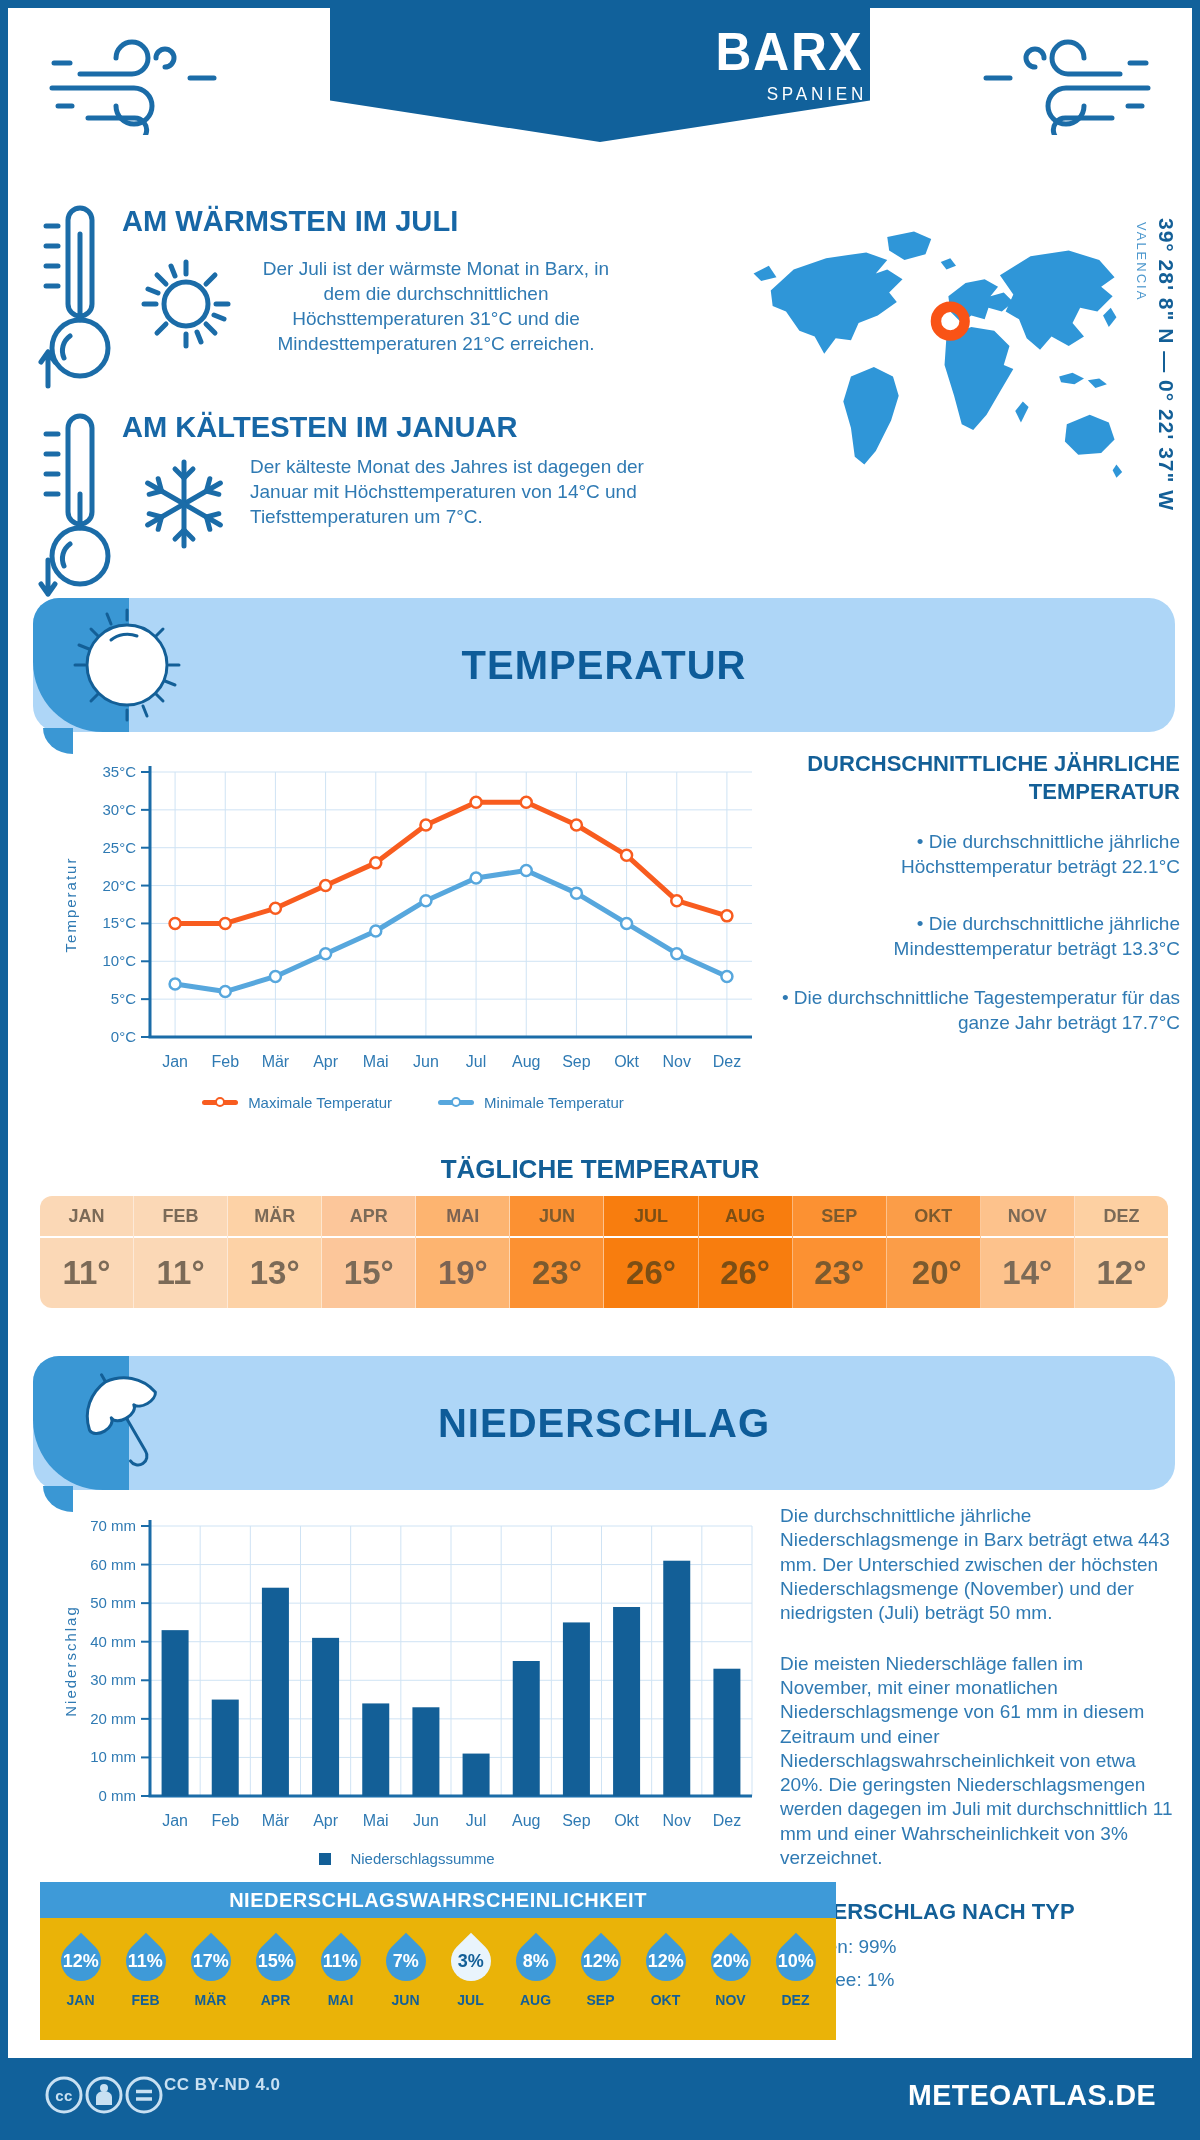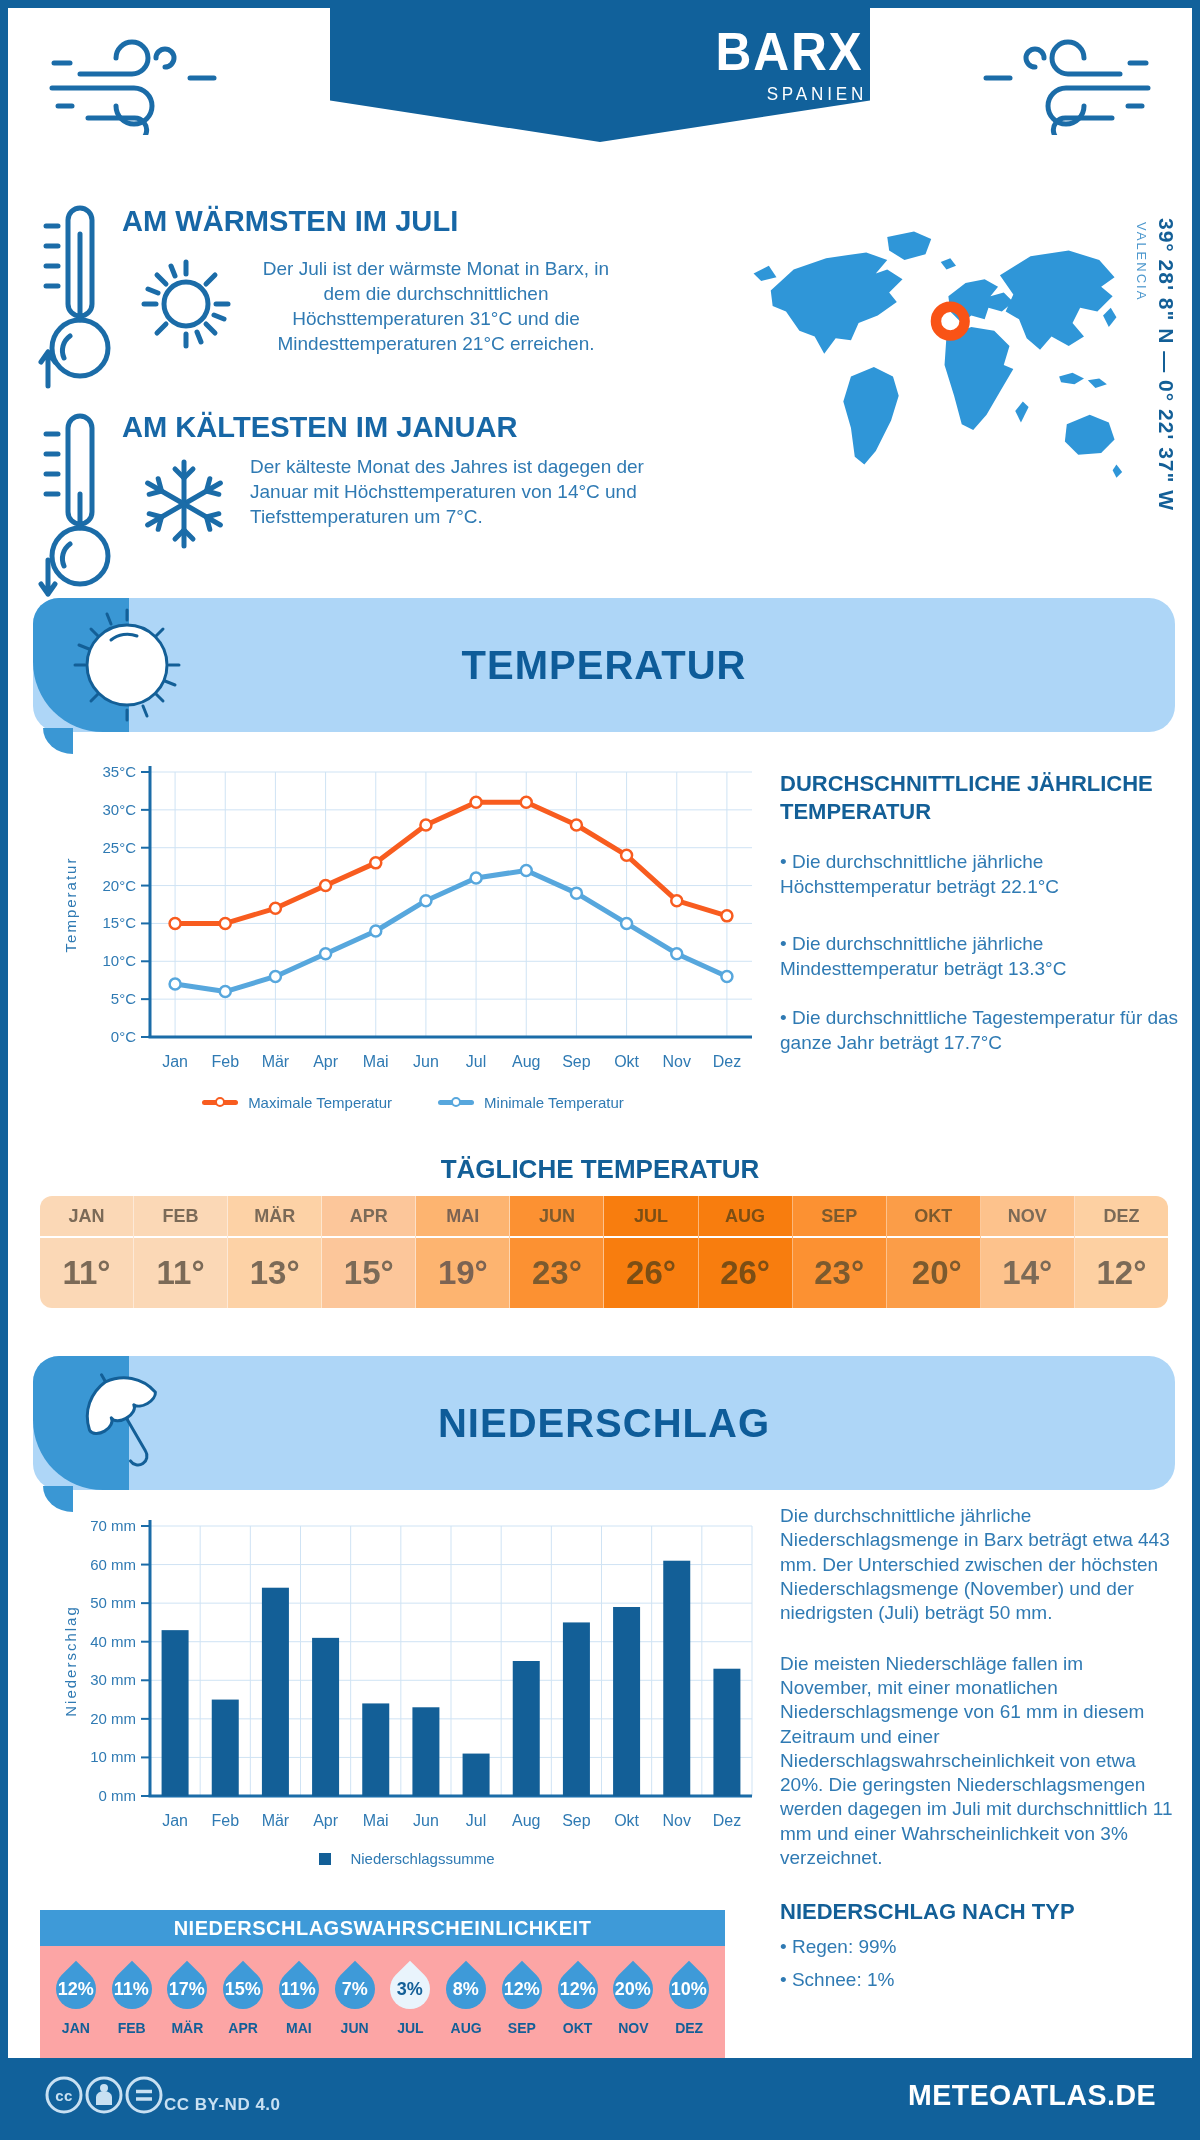--- a/index.html
+++ b/index.html
@@ -42,39 +42,39 @@
   
   #daily-table{left:32px;top:1188px;width:1128px;height:112px;display:flex;
                border-radius:12px;overflow:hidden;}
   .mcell{flex:1;display:flex;flex-direction:column;}
   .mcell:not(:last-child){border-right:1px solid rgba(255,255,255,.45);}
   .mcell .mh{height:40px;display:flex;align-items:center;justify-content:center;
              font-size:18px;font-weight:bold;border-bottom:2px solid #fff;}
   .mcell .mv{flex:1;display:flex;align-items:center;justify-content:center;
              font-size:33px;font-weight:bold;}
   
-  #prob-panel{left:32px;top:1874px;width:685px;height:158px;background:#fca5a5;margin-top:28px;}
+  #prob-panel{left:32px;top:1874px;width:796px;height:158px;background:#eab308;}
   #prob-strip{height:36px;background:#3e9ad8;display:flex;align-items:center;justify-content:center;
               color:#fff;font-weight:bold;font-size:20px;letter-spacing:.5px;}
   #drops{display:flex;padding:14px 8px 0 8px;}
   .dcell{flex:1;display:flex;flex-direction:column;align-items:center;}
   .drop{width:40px;height:40px;background:#3e9ad8;border-radius:0 50% 50% 50%;
         transform:rotate(45deg);display:flex;align-items:center;justify-content:center;margin-top:9px;}
   .drop span{transform:rotate(-45deg);color:#fff;font-weight:bold;font-size:18px;}
   .drop.light{background:#e9f4fc;}
   .drop.light span{color:#135f97;}
   .dmonth{margin-top:11px;font-size:14px;font-weight:bold;color:#135f97;}
   
   .v-text{writing-mode:vertical-rl;}
   #map-coords{left:1146px;top:210px;font-size:21px;font-weight:bold;color:#135f97;letter-spacing:1px;}
   #map-region{left:1126px;top:214px;font-size:13px;color:#4b97cd;letter-spacing:2px;}
   
   #footer{left:0;right:0;bottom:0;height:74px;background:#11619b;display:flex;
           align-items:center;justify-content:space-between;padding:0 36px;}
-  #footer .lic{display:flex;align-items:flex-end;color:#c8e0f2;font-weight:bold;
+  #footer .lic{display:flex;align-items:flex-start;color:#c8e0f2;font-weight:bold;
                font-size:17px;letter-spacing:.5px;}
   #footer .site{color:#fff;font-weight:bold;font-size:30px;letter-spacing:.5px;transform:scaleX(.95);transform-origin:right;}
 </style>
 </head>
 <body>
 
 <div id="page">
 
   <svg class="abs windicon" style="left:36px;top:22px;" viewBox="0 0 180 105">
     <g fill="none" stroke="#1b6ca8" stroke-width="5" stroke-linecap="round">
@@ -300,21 +300,21 @@
         <span>Maximale Temperatur</span>
       </div>
       <div class="lg-item">
         <span class="lg-line" style="background: rgb(87, 167, 221);">
           <span class="lg-dot" style="border-color: rgb(87, 167, 221);"></span>
         </span>
         <span>Minimale Temperatur</span>
       </div>
     </div>
 
-  <div class="abs" style="left:772px;top:762px;width:400px;">
+  <div class="abs" style="left:772px;top:742px;width:400px;text-align:right;">
     <h3 class="infotitle">DURCHSCHNITTLICHE JÄHRLICHE TEMPERATUR</h3>
     <div id="temp-bullets">
         <div class="copy bullet" style="margin-top: 24px;">Die durchschnittliche jährliche Höchsttemperatur beträgt 22.1°C</div>
         <div class="copy bullet" style="margin-top: 32px;">Die durchschnittliche jährliche Mindesttemperatur beträgt 13.3°C</div>
         <div class="copy bullet" style="margin-top: 24px;">Die durchschnittliche Tagestemperatur für das ganze Jahr beträgt 17.7°C</div>
       </div>
   </div>
 
   <div class="abs" style="left:0;top:1146px;width:1184px;text-align:center;font-size:26px;font-weight:bold;color:#135f97;">TÄGLICHE TEMPERATUR</div>
   <div class="abs" id="daily-table">

